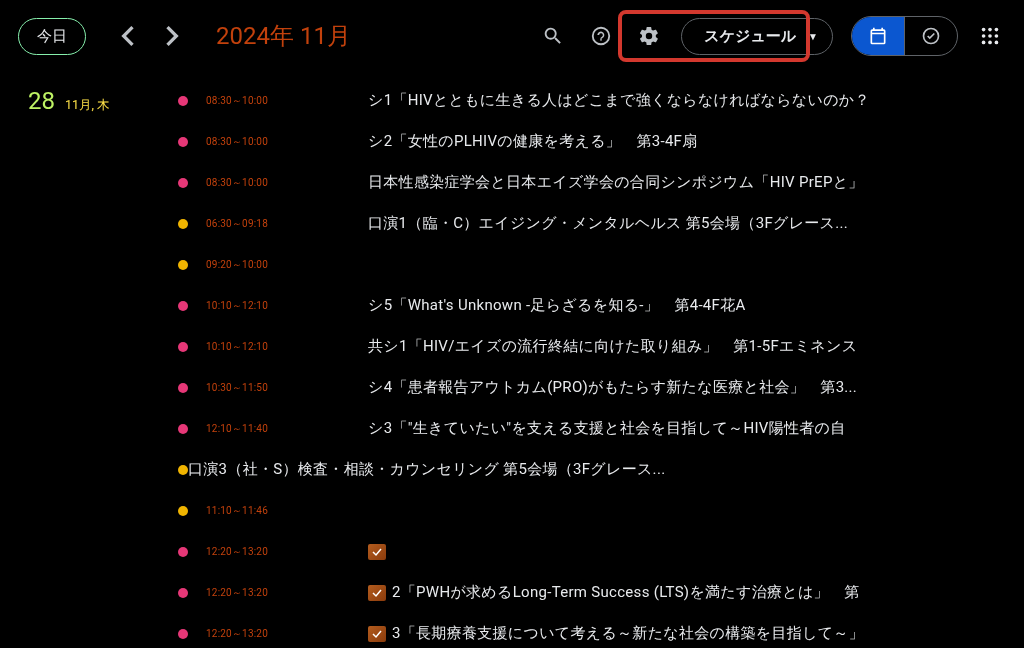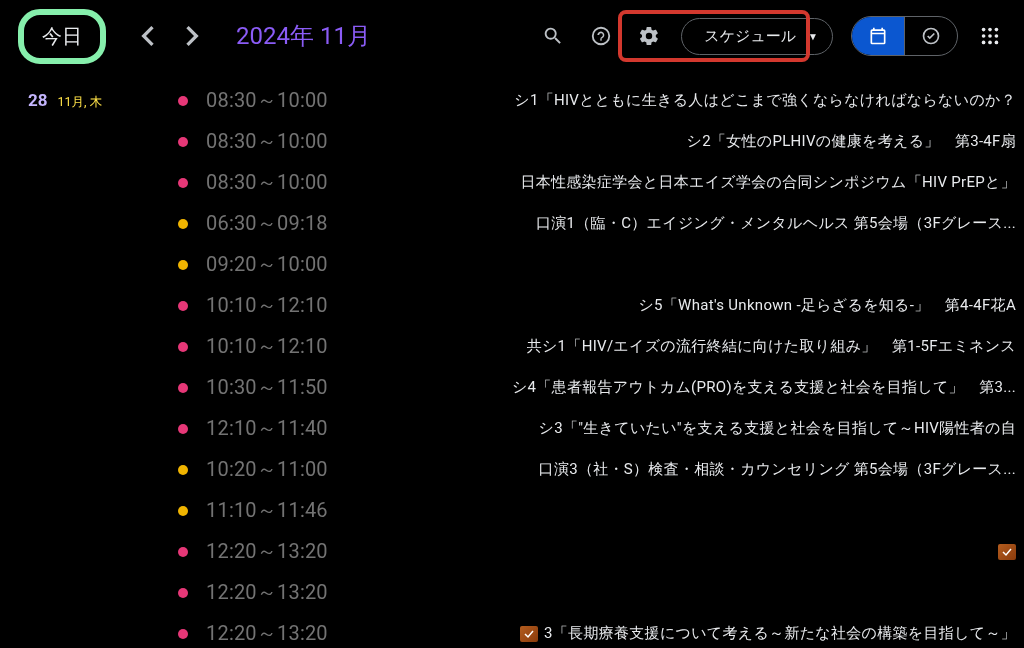--- a/index.html
+++ b/index.html
@@ -11,41 +11,41 @@
     font-size: 14px;
   }
   .header {
     display: flex;
     align-items: center;
     height: 72px;
     padding: 0 12px;
     gap: 4px;
   }
   .today-btn {
-    border: 6px solid #86efac;
+    border: 1px solid #86efac;
     border-radius: 22px;
     padding: 8px 18px;
-    font-size: 20px;
+    font-size: 15px;
     color: #e8eaed;
     background: transparent;
     cursor: pointer;
     margin-right: 18px;
     margin-left: 6px;
   }
   .nav-arrow {
     width: 40px; height: 40px;
     display: flex; align-items: center; justify-content: center;
     color: #9aa0a6;
     font-size: 18px;
     cursor: pointer;
     border-radius: 50%;
   }
   .month-title {
     font-size: 24px;
-    color: #8b5cf6;
+    color: #c2410c;
     margin-left: 20px;
     font-weight: 400;
     flex: 1;
   }
   .icon-btn {
     width: 44px; height: 44px;
     display: flex; align-items: center; justify-content: center;
     color: #9aa0a6;
     cursor: pointer;
     border-radius: 50%;
@@ -56,20 +56,21 @@
     border-radius: 22px;
     padding: 8px 14px 8px 22px;
     font-size: 15px;
     color: #e8eaed;
     background: transparent;
     cursor: pointer;
     display: flex;
     align-items: center;
     gap: 12px;
     margin: 12px 6px;
+    font-weight: bold;
   }
   .highlight-box {
     position: absolute;
     border: 4px solid #d3382e;
     border-radius: 8px;
     pointer-events: none;
   }
   .seg-group {
     display: flex;
     gap: 0;
@@ -103,48 +104,47 @@
     padding-left: 28px;
   }
   .date-col {
     width: 150px;
     display: flex;
     align-items: baseline;
     gap: 10px;
     flex-shrink: 0;
   }
   .date-num {
-    font-size: 17px;
-    color: #c4b5fd;
-    font-weight: 700;
+    font-size: 24px;
+    color: #bef264;
+    font-weight: 400;
   }
   .date-weekday {
     font-size: 12.5px;
     color: #fde047;
   }
   .dot {
     width: 10px; height: 10px; border-radius: 50%;
     flex-shrink: 0;
   }
   .time {
     width: 180px;
-    font-size: 20px;
-    color: #737373;
+    font-size: 10px;
+    color: #c2410c;
     padding-left: 18px;
     flex-shrink: 0;
     letter-spacing: 0.2px;
   }
   .title-col {
     display: flex;
     align-items: center;
     gap: 6px;
     flex: 1;
     min-width: 0;
     padding-right: 8px;
-    justify-content: flex-end;
   }
   .title {
     font-size: 15px;
     color: #e8eaed;
     white-space: nowrap;
     overflow: hidden;
     text-overflow: ellipsis;
     letter-spacing: 0.3px;
   }
   .badge {
@@ -283,35 +283,34 @@
       <span class="time">10:10～12:10</span>
       <div class="title-col">
         <span class="title">共シ1「HIV/エイズの流行終結に向けた取り組み」　第1-5Fエミネンス</span>
       </div>
     </div>
     <div class="row">
       <div class="date-col"></div>
       <span class="dot" style="background: rgb(230, 55, 119);"></span>
       <span class="time">10:30～11:50</span>
       <div class="title-col">
-        <span class="title">シ4「患者報告アウトカム(PRO)を支える支援と社会を目指して」　第3...</span>
+        <span class="title">シ4「患者報告アウトカム(PRO)がもたらす新たな医療と社会」　第3...</span>
       </div>
     </div>
     <div class="row">
       <div class="date-col"></div>
       <span class="dot" style="background: rgb(230, 55, 119);"></span>
       <span class="time">12:10～11:40</span>
       <div class="title-col">
         <span class="title">シ3「"生きていたい"を支える支援と社会を目指して～HIV陽性者の自</span>
       </div>
     </div>
     <div class="row">
       <div class="date-col"></div>
       <span class="dot" style="background: rgb(240, 180, 0);"></span>
-      <span class="time">10:20～11:00</span>
       <div class="title-col">
         <span class="title">口演3（社・S）検査・相談・カウンセリング  第5会場（3Fグレース...</span>
       </div>
     </div>
     <div class="row">
       <div class="date-col"></div>
       <span class="dot" style="background: rgb(240, 180, 0);"></span>
       <span class="time">11:10～11:46</span>
     </div>
     <div class="row">
@@ -324,20 +323,29 @@
             <rect width="10" height="10" fill="none"></rect>
             <path d="M1 5 4 8 9 2" stroke="#fff" stroke-width="1.5" fill="none"></path>
           </svg>
         </span>
       </div>
     </div>
     <div class="row">
       <div class="date-col"></div>
       <span class="dot" style="background: rgb(230, 55, 119);"></span>
       <span class="time">12:20～13:20</span>
+      <div class="title-col">
+        <span class="badge">
+          <svg viewBox="0 0 10 10">
+            <rect width="10" height="10" fill="none"></rect>
+            <path d="M1 5 4 8 9 2" stroke="#fff" stroke-width="1.5" fill="none"></path>
+          </svg>
+        </span>
+        <span class="title">2「PWHが求めるLong-Term Success (LTS)を満たす治療とは」　第</span>
+      </div>
     </div>
     <div class="row">
       <div class="date-col"></div>
       <span class="dot" style="background: rgb(230, 55, 119);"></span>
       <span class="time">12:20～13:20</span>
       <div class="title-col">
         <span class="badge">
           <svg viewBox="0 0 10 10">
             <rect width="10" height="10" fill="none"></rect>
             <path d="M1 5 4 8 9 2" stroke="#fff" stroke-width="1.5" fill="none"></path>

